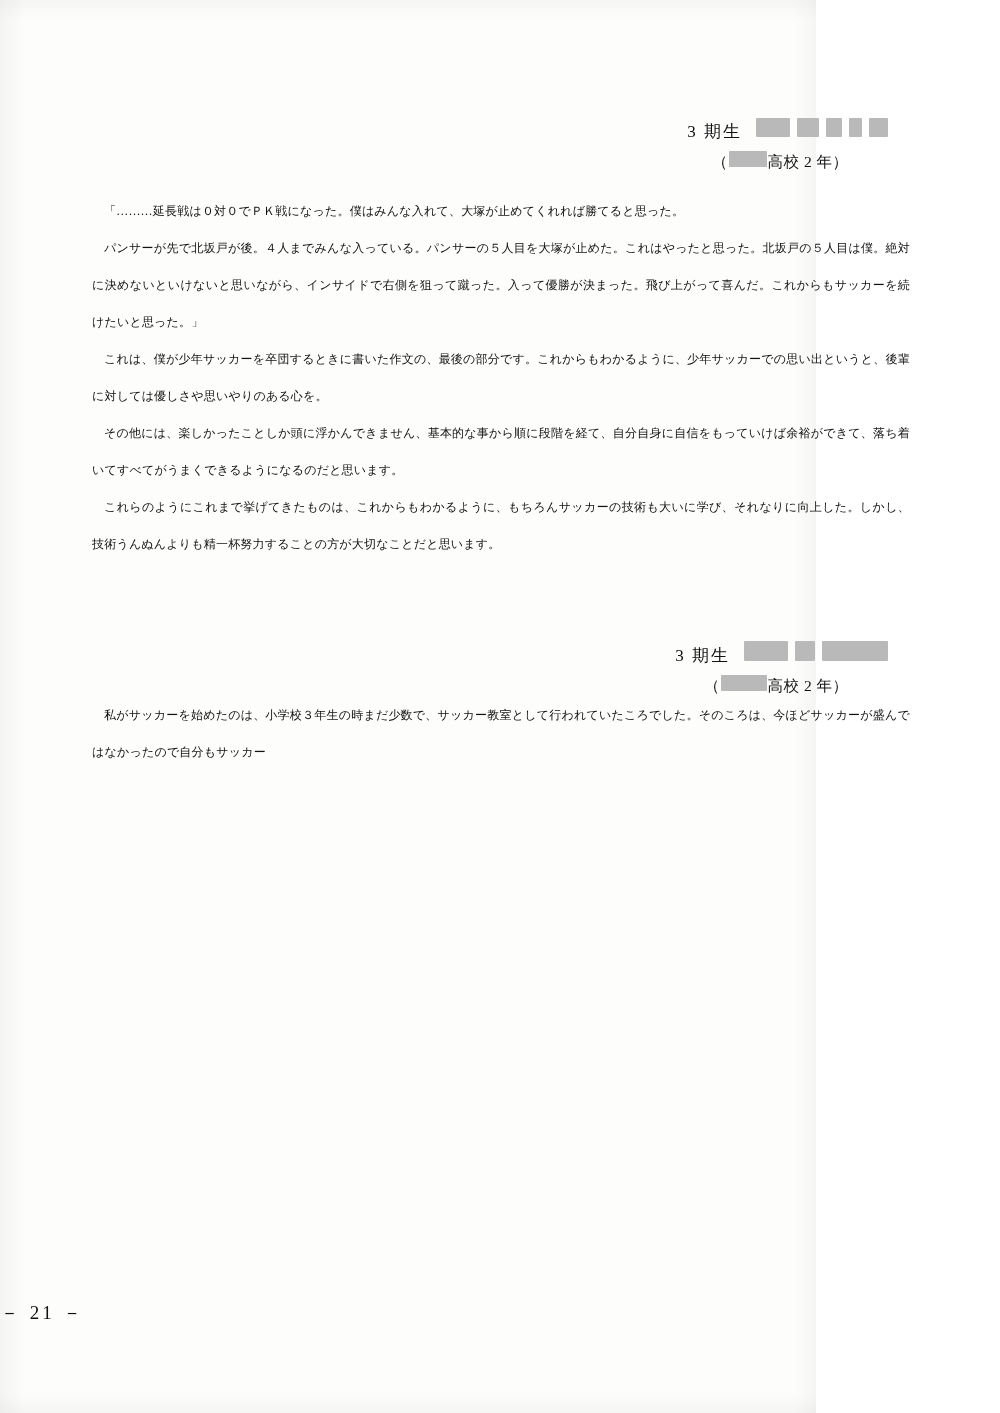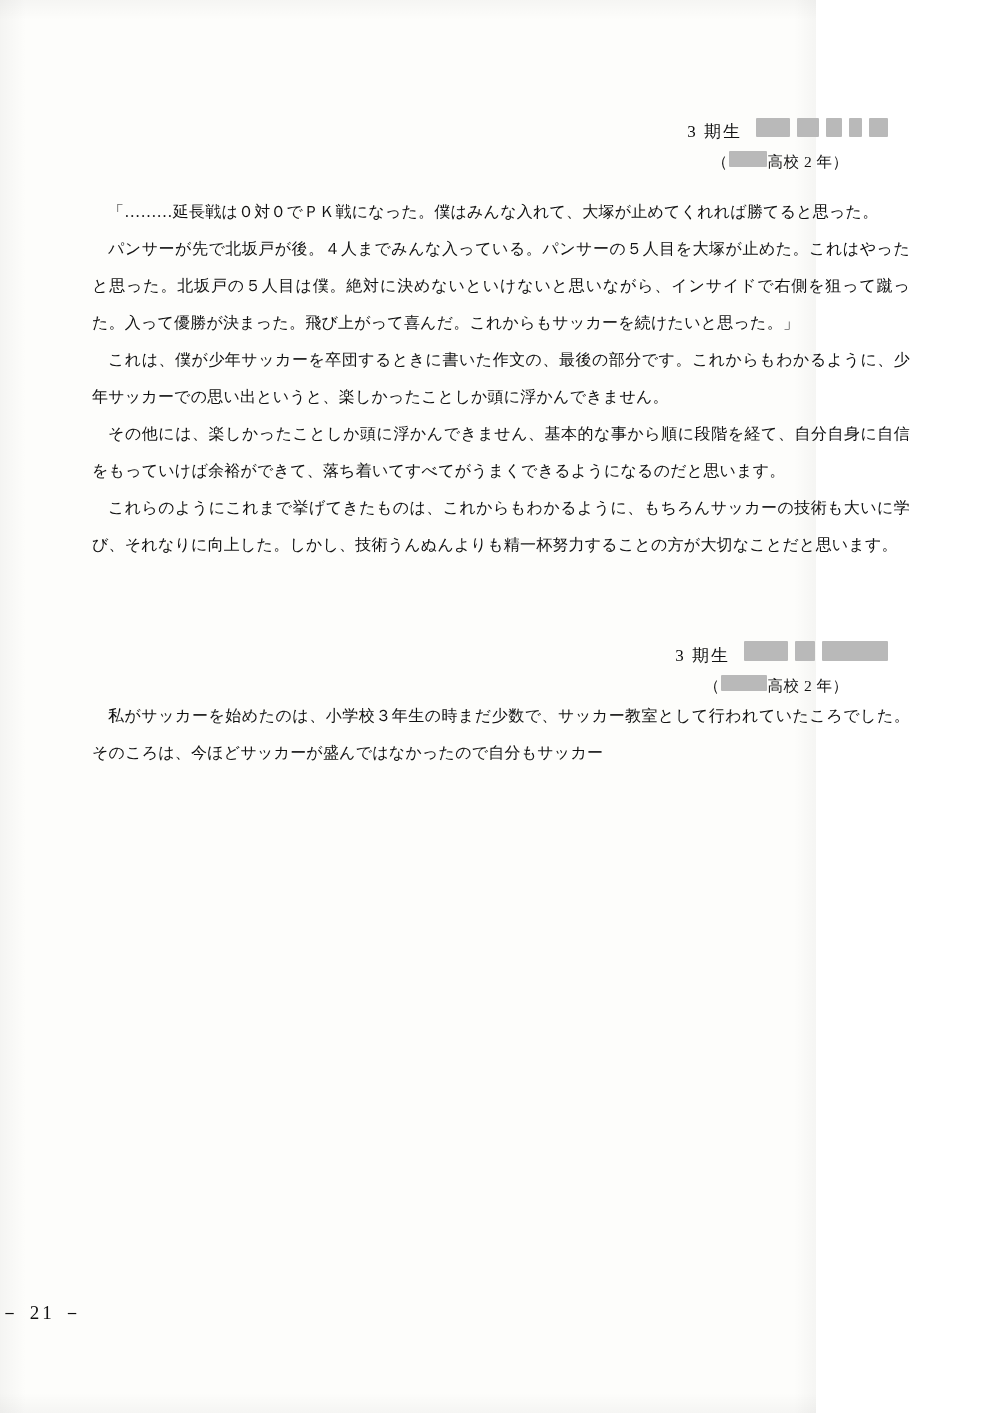--- a/index.html
+++ b/index.html
@@ -86,21 +86,21 @@
     justify-content: flex-end;
     align-items: baseline;
     padding-right: 40px;
   }
   .school-row .paren { letter-spacing: 0; }
   .school-row .redact { width: 38px; height: 16px; margin: 0 1px; }
   .school-row .redact.wide { width: 46px; }
 
   p.body {
     margin: 0;
-    font-size: 16px;
+    font-size: 12px;
     line-height: 37px;
     text-align: justify;
     text-justify: inter-character;
     letter-spacing: 0.2px;
     text-indent: 1em;
   }
 
   .block-1 { margin-top: 20px; }
 
   .second-byline { margin-top: 78px; }
@@ -136,21 +136,21 @@
         <span class="paren">（</span>
         <span class="redact"></span>
         <span>高校 2 年</span>
         <span class="paren">）</span>
       </div>
     </div>
 
     <div class="block-1">
       <p class="body">「………延長戦は０対０でＰＫ戦になった。僕はみんな入れて、大塚が止めてくれれば勝てると思った。</p>
       <p class="body">パンサーが先で北坂戸が後。４人までみんな入っている。パンサーの５人目を大塚が止めた。これはやったと思った。北坂戸の５人目は僕。絶対に決めないといけないと思いながら、インサイドで右側を狙って蹴った。入って優勝が決まった。飛び上がって喜んだ。これからもサッカーを続けたいと思った。」</p>
-      <p class="body">これは、僕が少年サッカーを卒団するときに書いた作文の、最後の部分です。これからもわかるように、少年サッカーでの思い出というと、楽しかったことしか頭に浮かんできません。</p>
+      <p class="body">これは、僕が少年サッカーを卒団するときに書いた作文の、最後の部分です。これからもわかるように、少年サッカーでの思い出というと、後輩に対しては優しさや思いやりのある心を。</p>
       <p class="body">その他には、楽しかったことしか頭に浮かんできません、基本的な事から順に段階を経て、自分自身に自信をもっていけば余裕ができて、落ち着いてすべてがうまくできるようになるのだと思います。</p>
       <p class="body">これらのようにこれまで挙げてきたものは、これからもわかるように、もちろんサッカーの技術も大いに学び、それなりに向上した。しかし、技術うんぬんよりも精一杯努力することの方が大切なことだと思います。</p>
     </div>
 
     <div class="byline second-byline">
       <div class="byline-row">
         <span class="term">3 期生</span>
         <span class="name-redacts name-redacts2">
           <span class="redact n1"></span>
           <span class="redact n2"></span>

